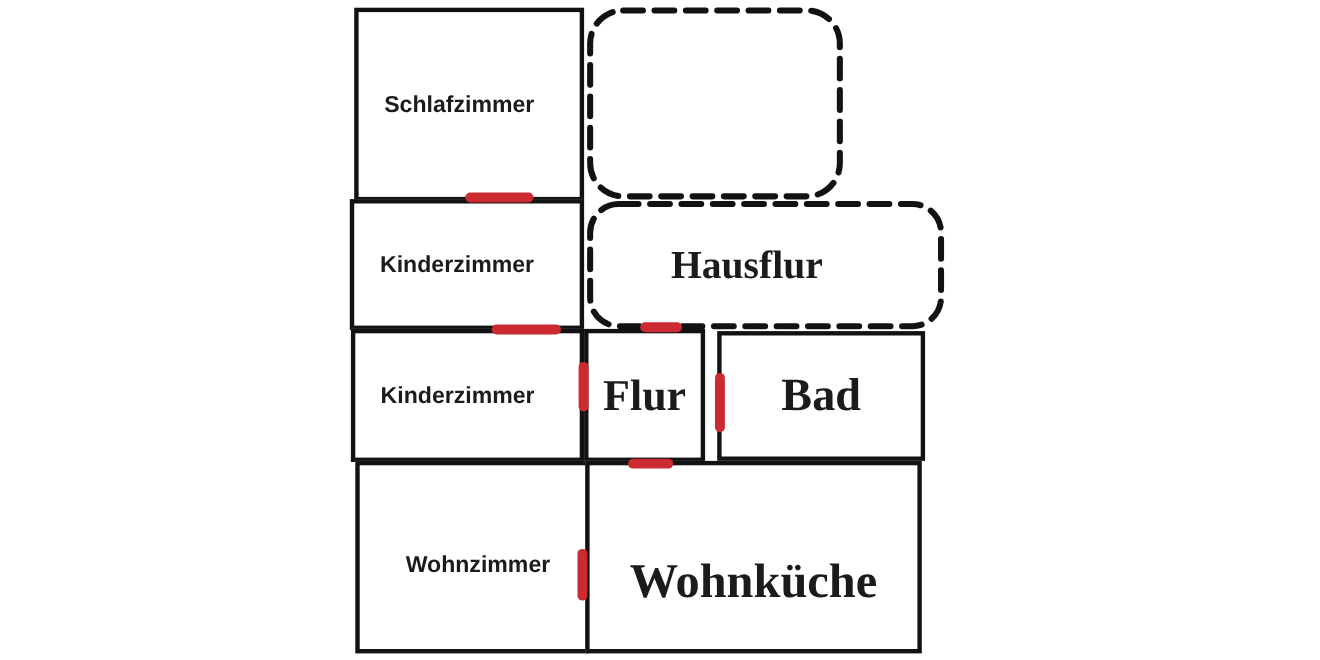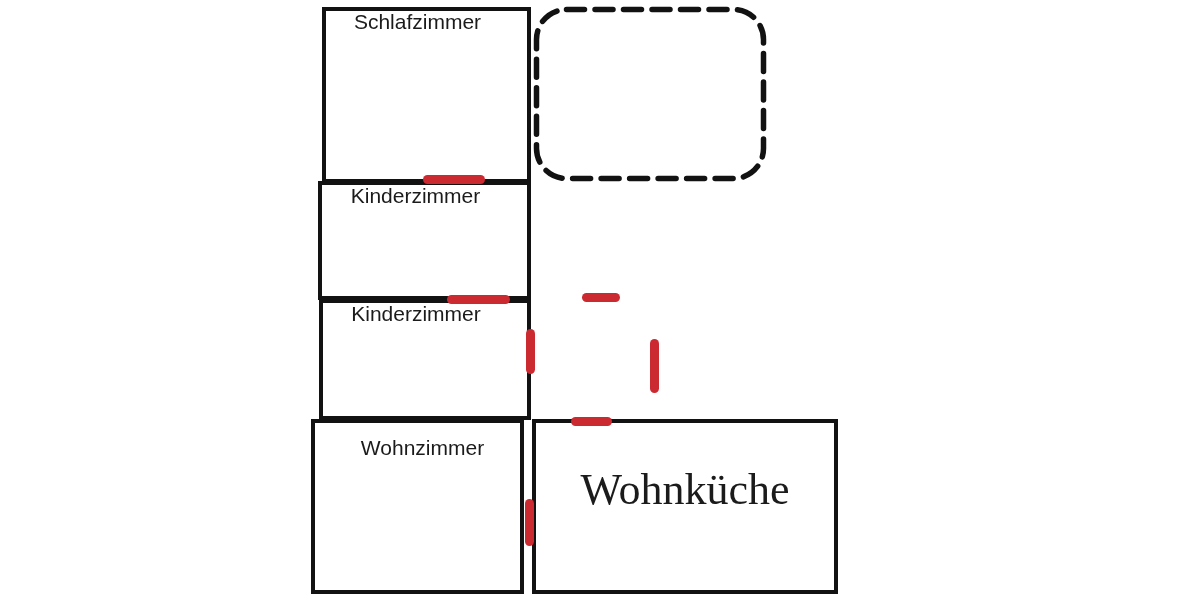--- a/index.html
+++ b/index.html
@@ -13,41 +13,42 @@
     width:1200px;height:600px;
     background:var(--bg);
     overflow:hidden;
     font-family:"Liberation Sans", sans-serif;
     position:relative;
   }
   .plan{position:absolute;left:0;top:0;width:1200px;height:600px;}
   .room{
     position:absolute;
     box-sizing:border-box;
-    display:flex;justify-content:center;
+    display:flex;align-items:center;justify-content:center;
     color:var(--text);
     background:#fff;
+    font-weight:bold;
   }
   .room.solid{border:4px solid var(--wall);}
   .room.dashed{background:transparent;border:none;}
   .room.dashed svg{position:absolute;left:0;top:0;width:100%;height:100%;}
   .room.dashed svg rect{fill:none;stroke:var(--wall);stroke-width:5.5;stroke-linecap:round;}
   .label{white-space:nowrap;line-height:1;}
   .label-sans{font-family:"Liberation Sans", sans-serif;font-size:21px;}
   .label-serif{font-family:"Liberation Serif", serif;}
 
   
   #room-schlafzimmer   {left:322px;top:7px;  width:209px;height:176px;}
   #room-trockenraum    {left:533px;top:6px;  width:234px;height:176px;}
   #room-kinderzimmer-1 {left:318px;top:181px;width:213px;height:119px;}
   #room-hausflur       {left:533px;top:182px;width:326px;height:118px;}
   #room-kinderzimmer-2 {left:319px;top:299px;width:212px;height:121px;}
   #room-flur           {left:531px;top:299px;width:110px;height:121px;}
   #room-bad            {left:652px;top:301px;width:189px;height:118px;}
-  #room-wohnzimmer     {left:311px;top:419px;width:213px;height:175px;padding-left:44px;}
+  #room-wohnzimmer     {left:323px;top:419px;width:213px;height:175px;padding-left:44px;}
   #room-wohnkueche     {left:532px;top:419px;width:306px;height:175px;}
 
   
   #room-schlafzimmer .label, #room-kinderzimmer-1 .label,
   #room-kinderzimmer-2 .label{padding-right:18px;}
   #room-wohnzimmer .label{padding-right:34px;padding-top:14px;}
   #room-trockenraum .label{font-size:32px;}
   #room-hausflur .label{font-size:36px;padding-right:34px;}
   #room-flur .label{font-size:40px;}
   #room-bad .label{font-size:42px;}
@@ -78,36 +79,48 @@
   </div>
 
   <div class="room solid" id="room-kinderzimmer-1">
     <span class="label label-sans">Kinderzimmer</span>
   </div>
 
   <div class="room solid" id="room-kinderzimmer-2">
     <span class="label label-sans">Kinderzimmer</span>
   </div>
 
+  <div class="room solid" id="room-flur">
+    <span class="label label-serif">Flur</span>
+  </div>
 
+  <div class="room solid" id="room-bad">
+    <span class="label label-serif">Bad</span>
+  </div>
 
   <div class="room solid" id="room-wohnzimmer">
     <span class="label label-sans">Wohnzimmer</span>
   </div>
 
   <div class="room solid" id="room-wohnkueche">
     <span class="label label-serif">Wohnküche</span>
   </div>
 
   <div class="room dashed" id="room-trockenraum">
     <svg viewBox="0 0 234 176" aria-hidden="true">
       <rect x="3.5" y="3.5" width="227" height="169" rx="30" stroke-dasharray="18 10.5"></rect>
     </svg>
   </div>
 
+  <div class="room dashed" id="room-hausflur">
+    <svg viewBox="0 0 326 118" aria-hidden="true">
+      <rect x="3.5" y="3.5" width="319" height="111" rx="26" stroke-dasharray="18 10.5"></rect>
+    </svg>
+    <span class="label label-serif">Hausflur</span>
+  </div>
 
   <div class="door" id="door-schlafzimmer-kinderzimmer"></div>
   <div class="door" id="door-kinderzimmer-kinderzimmer"></div>
   <div class="door" id="door-hausflur-flur"></div>
   <div class="door" id="door-kinderzimmer-flur"></div>
   <div class="door" id="door-flur-bad"></div>
   <div class="door" id="door-flur-wohnkueche"></div>
   <div class="door" id="door-wohnzimmer-wohnkueche"></div>
 
 </div>

